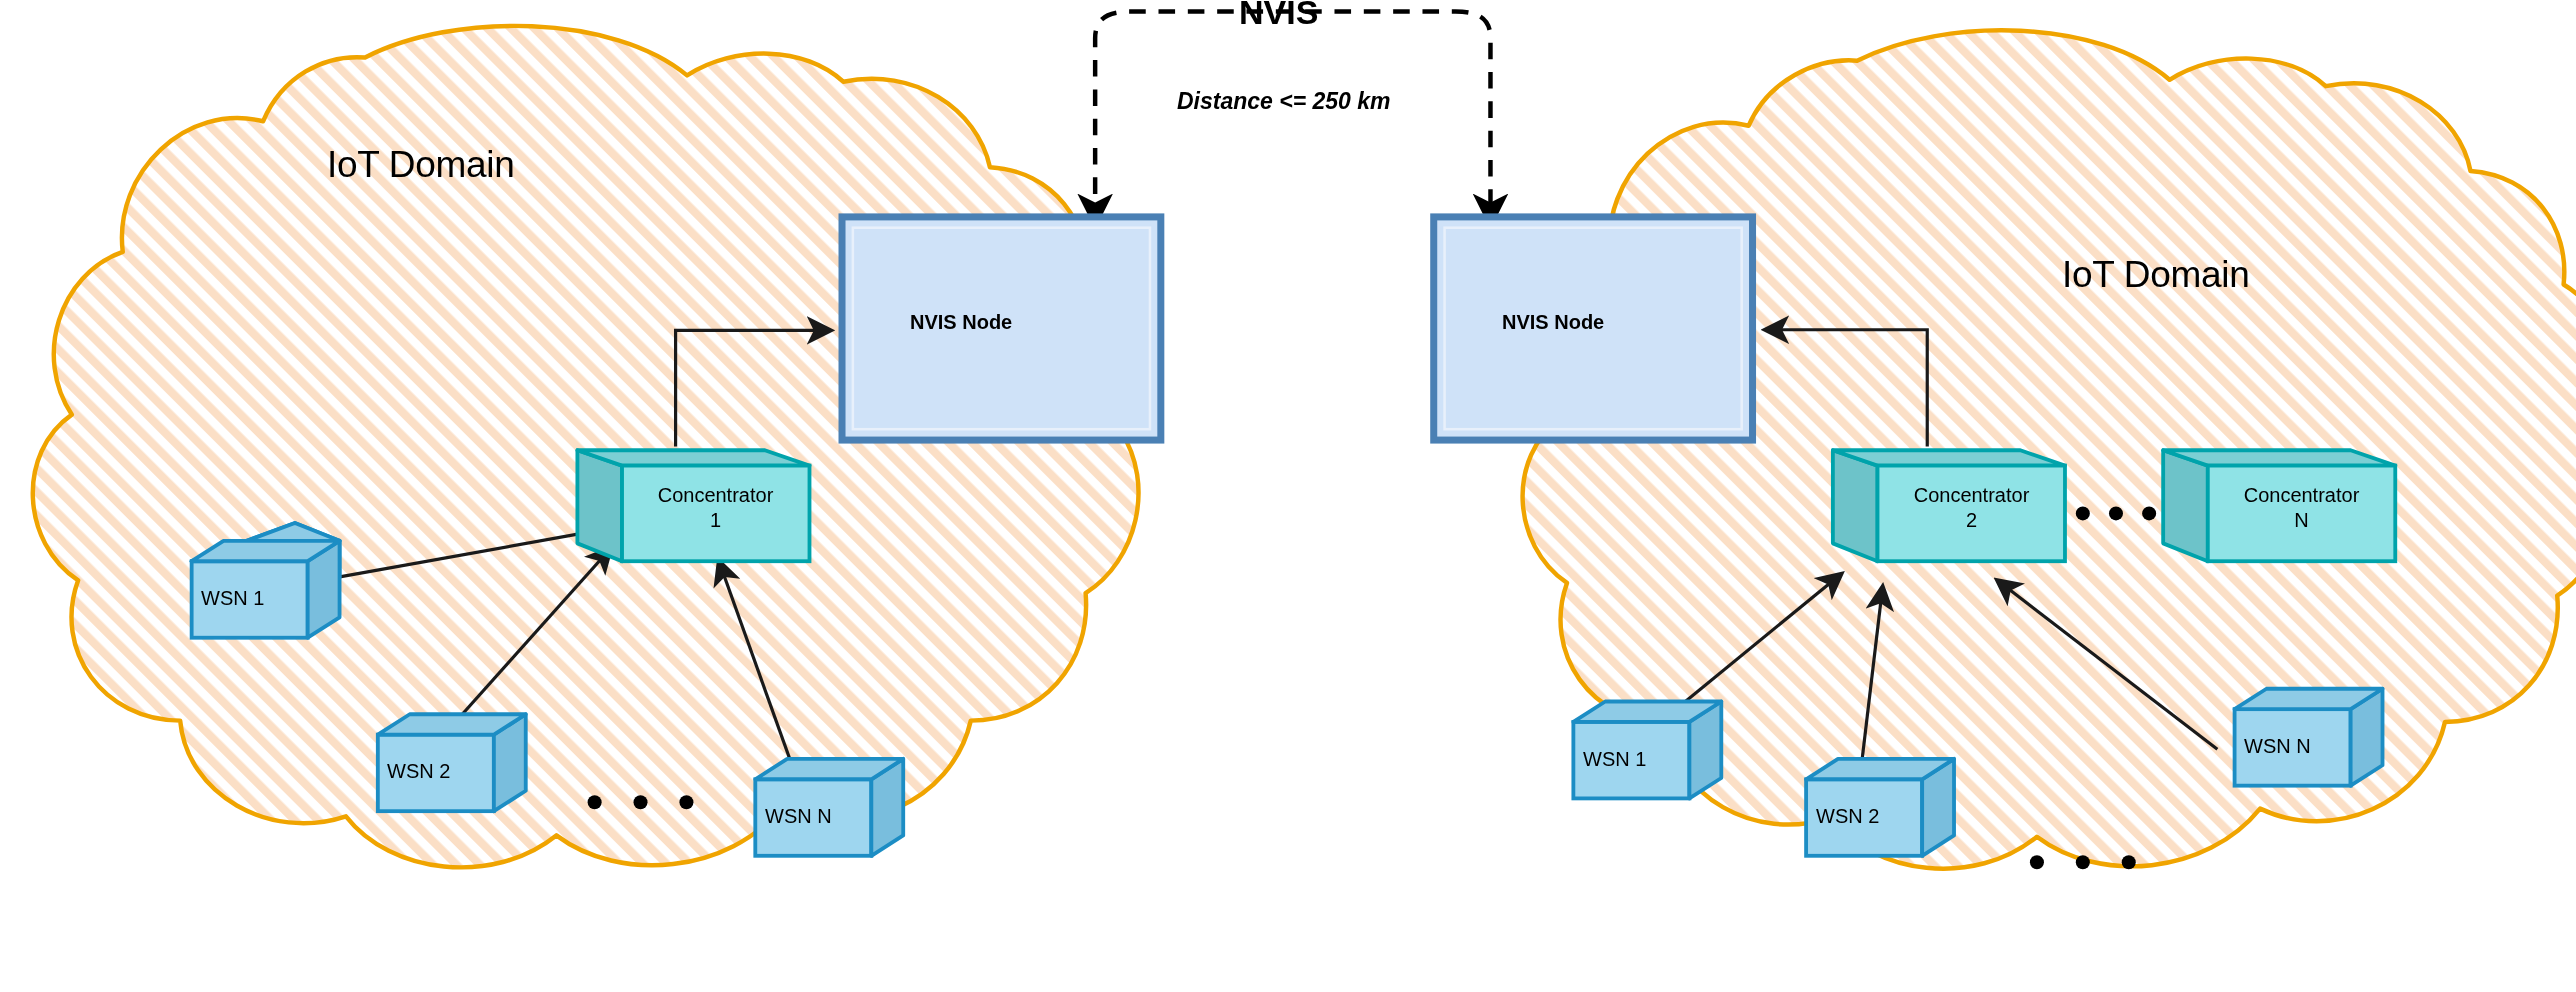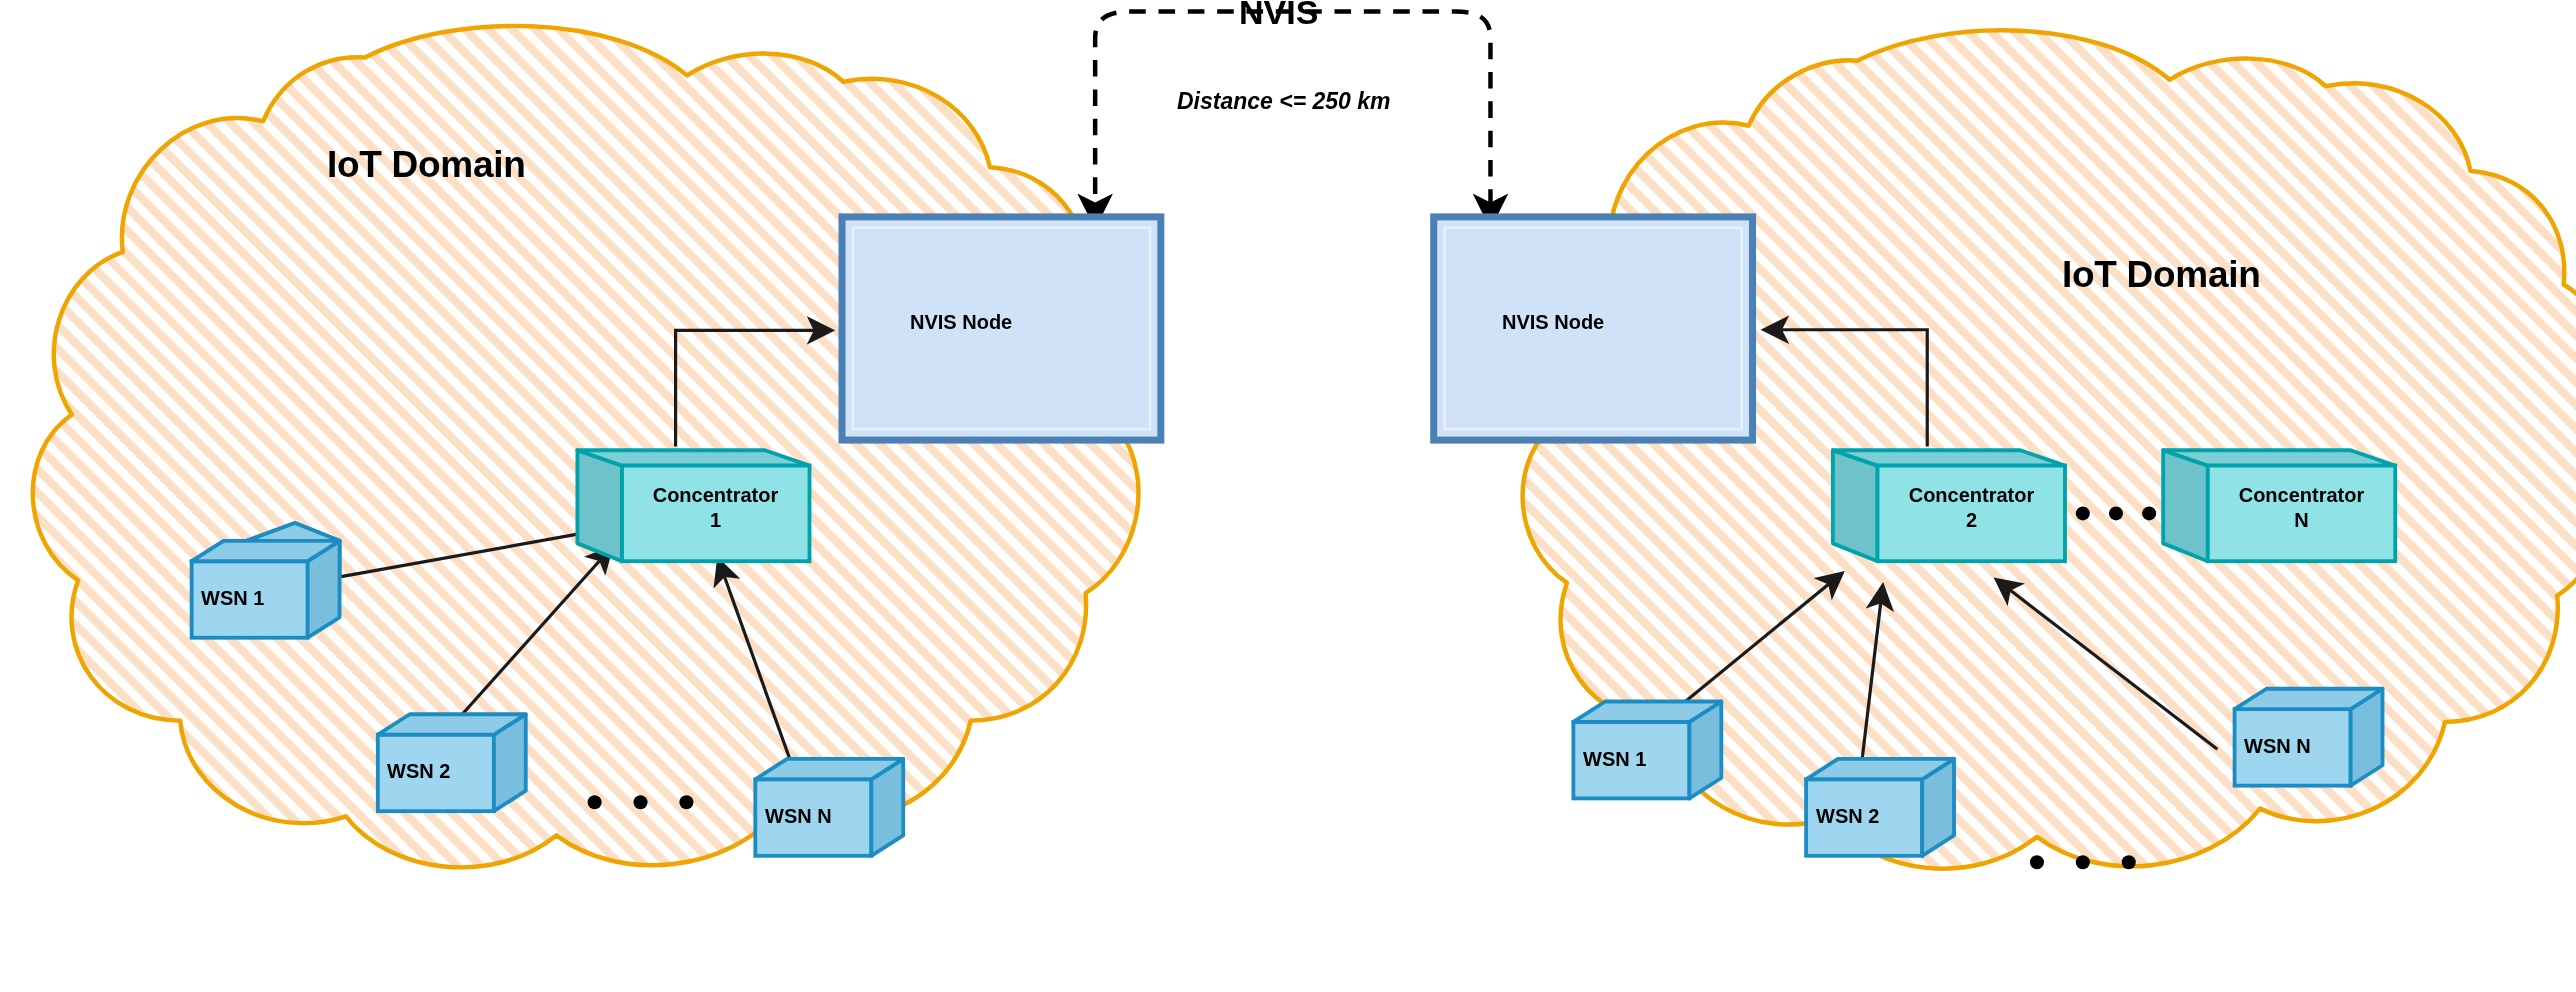--- a/index.html
+++ b/index.html
@@ -6,24 +6,24 @@
   html,body{margin:0;padding:0;background:#ffffff;}
   body{
     font-family:"Liberation Sans", sans-serif;
     width:2576px;height:993px;overflow:hidden;position:relative;
   }
   #stage{position:absolute;left:8px;top:0;width:2576px;height:993px;}
   #stage svg{position:absolute;left:0;top:0;}
 
   
   .lbl{position:absolute;color:#000;white-space:pre;line-height:1.08;}
-  .domain-label{font-size:37px;font-weight:bold;letter-spacing:-0.3px;}
+  .domain-label{font-size:37px;font-weight:normal;letter-spacing:-0.3px;}
   .nvis-box-label{font-size:20px;font-weight:bold;}
-  .conc-label{font-size:20px;font-weight:bold;text-align:center;}
-  .wsn-label{font-size:20px;font-weight:bold;}
+  .conc-label{font-size:20px;font-weight:normal;text-align:center;}
+  .wsn-label{font-size:20px;font-weight:normal;}
   .nvis-link-label{font-size:34px;font-weight:bold;letter-spacing:0px;}
   .dist-label{font-size:23px;font-style:italic;font-weight:bold;}
 </style>
 </head>
 <body>
 
 <div id="stage">
 
   <svg width="2576" height="993" viewBox="0 0 4040 1557">
     <defs>

